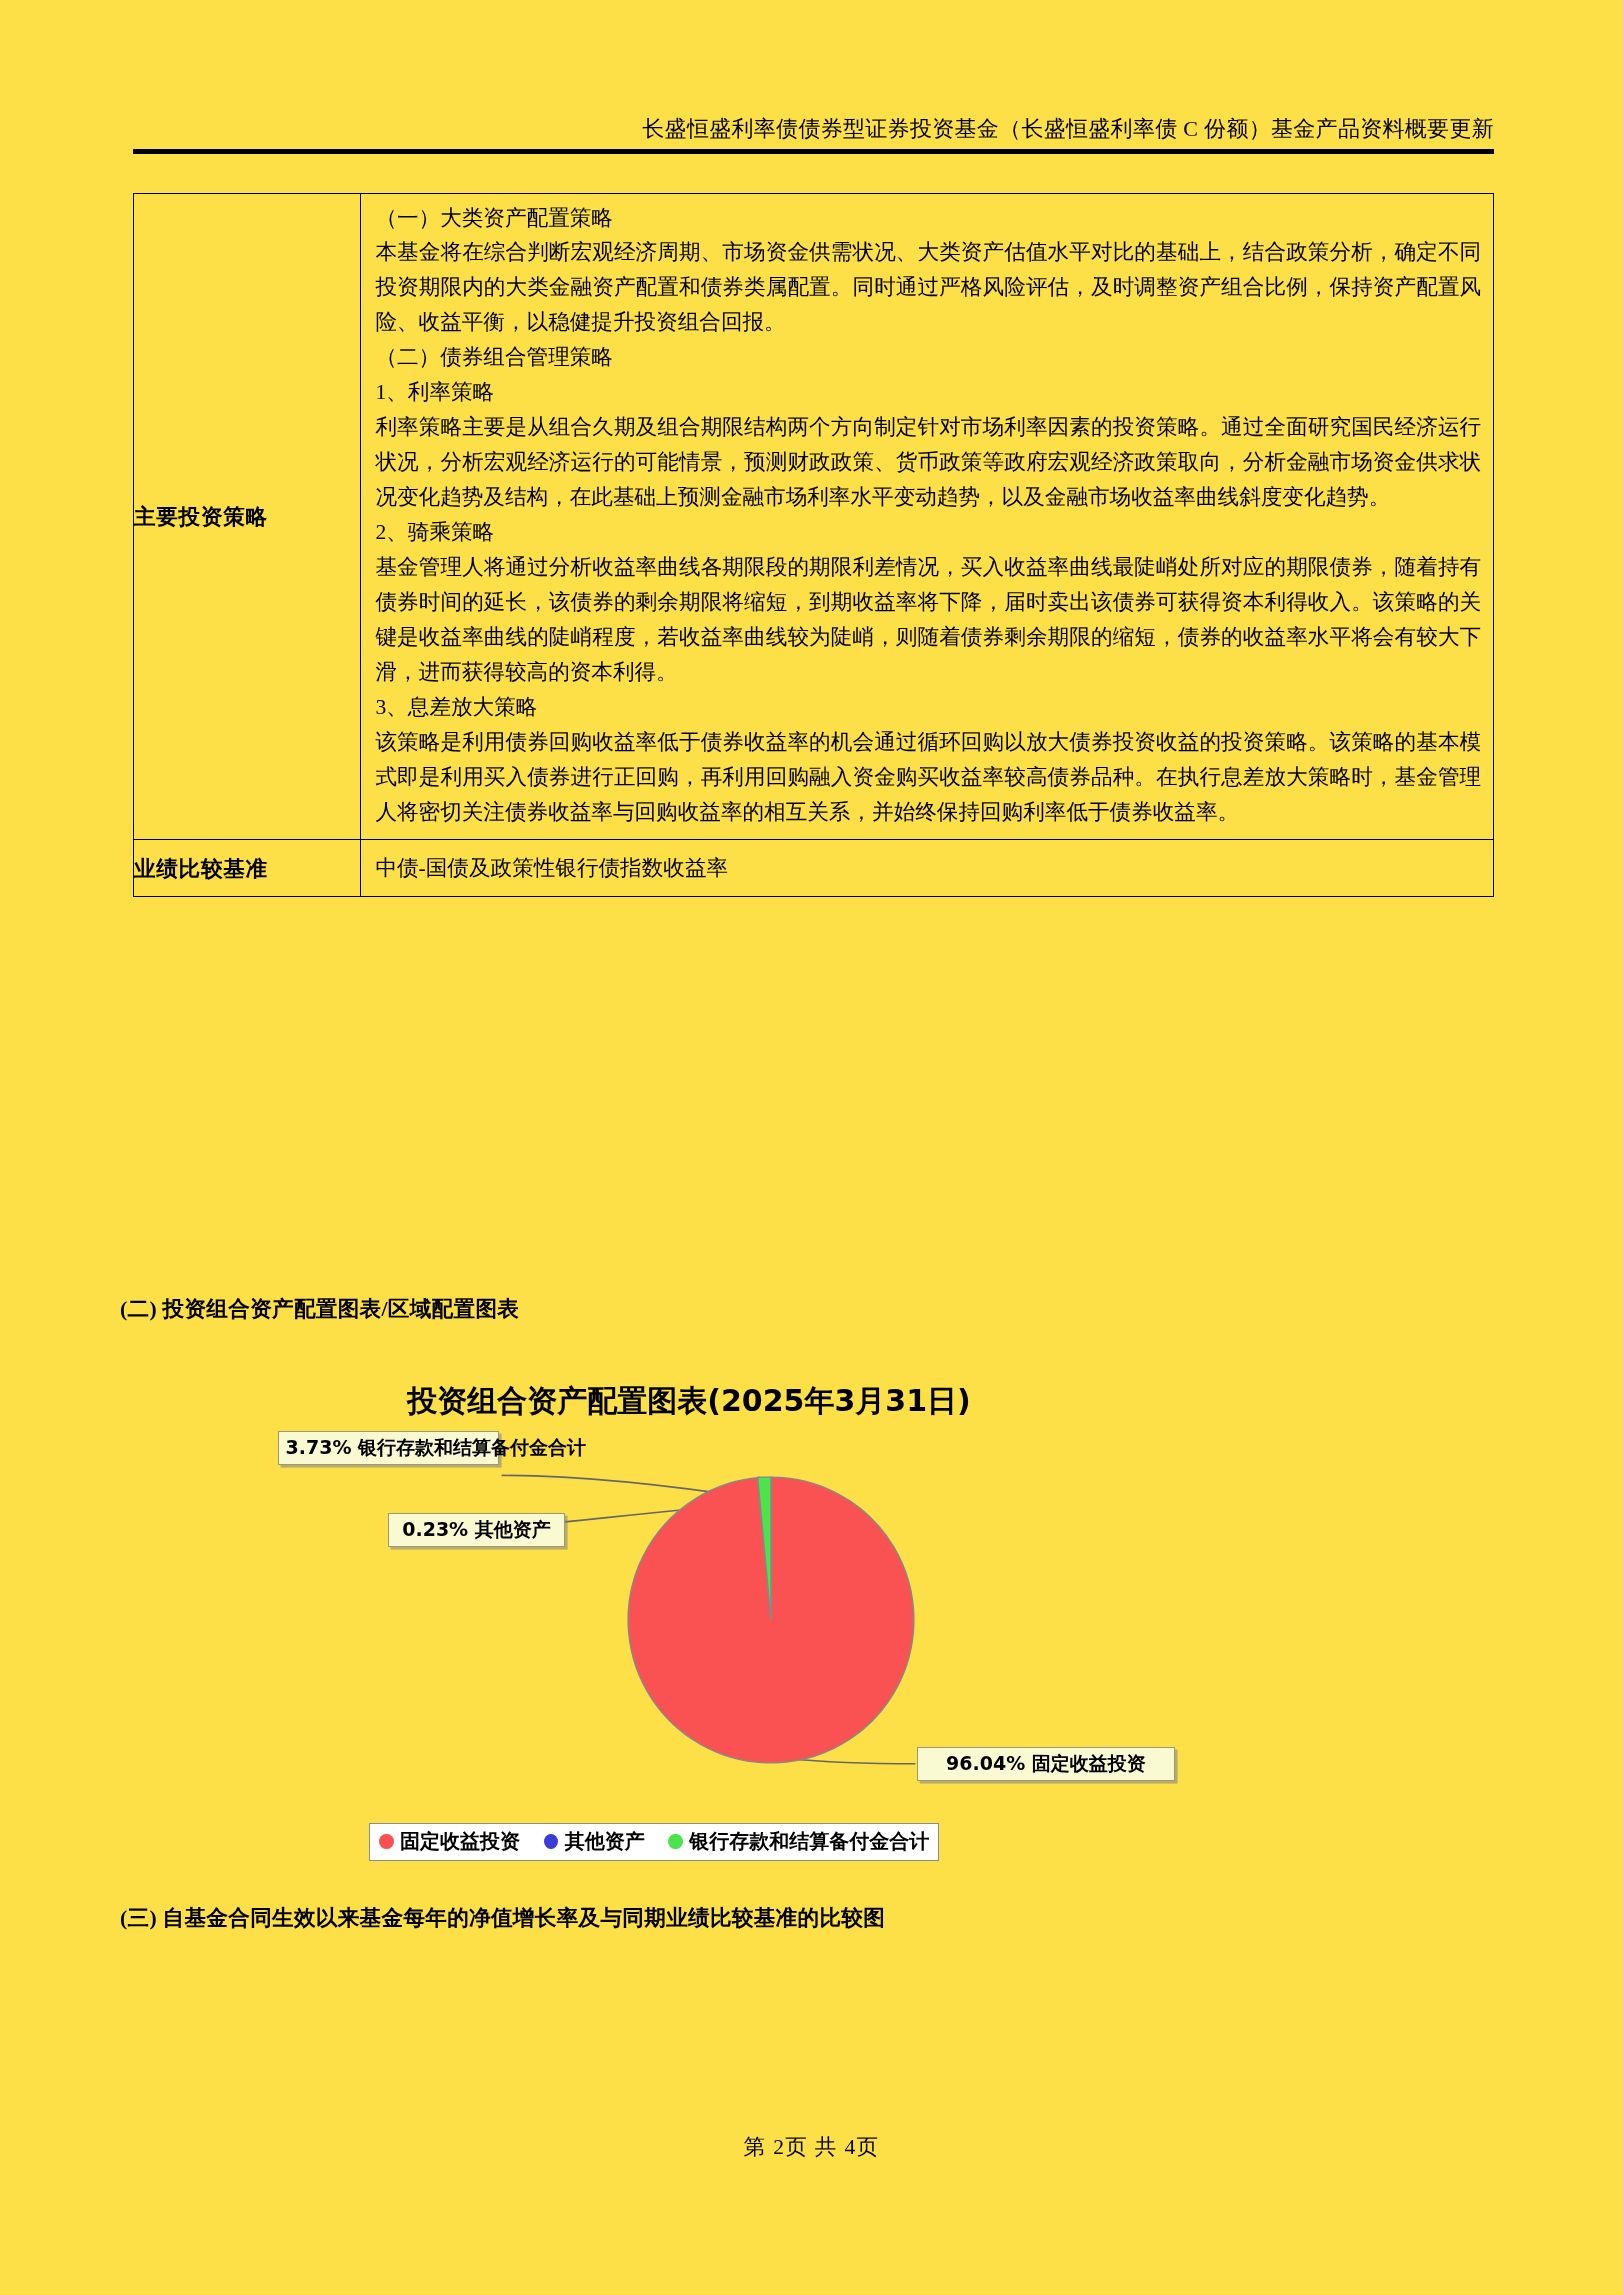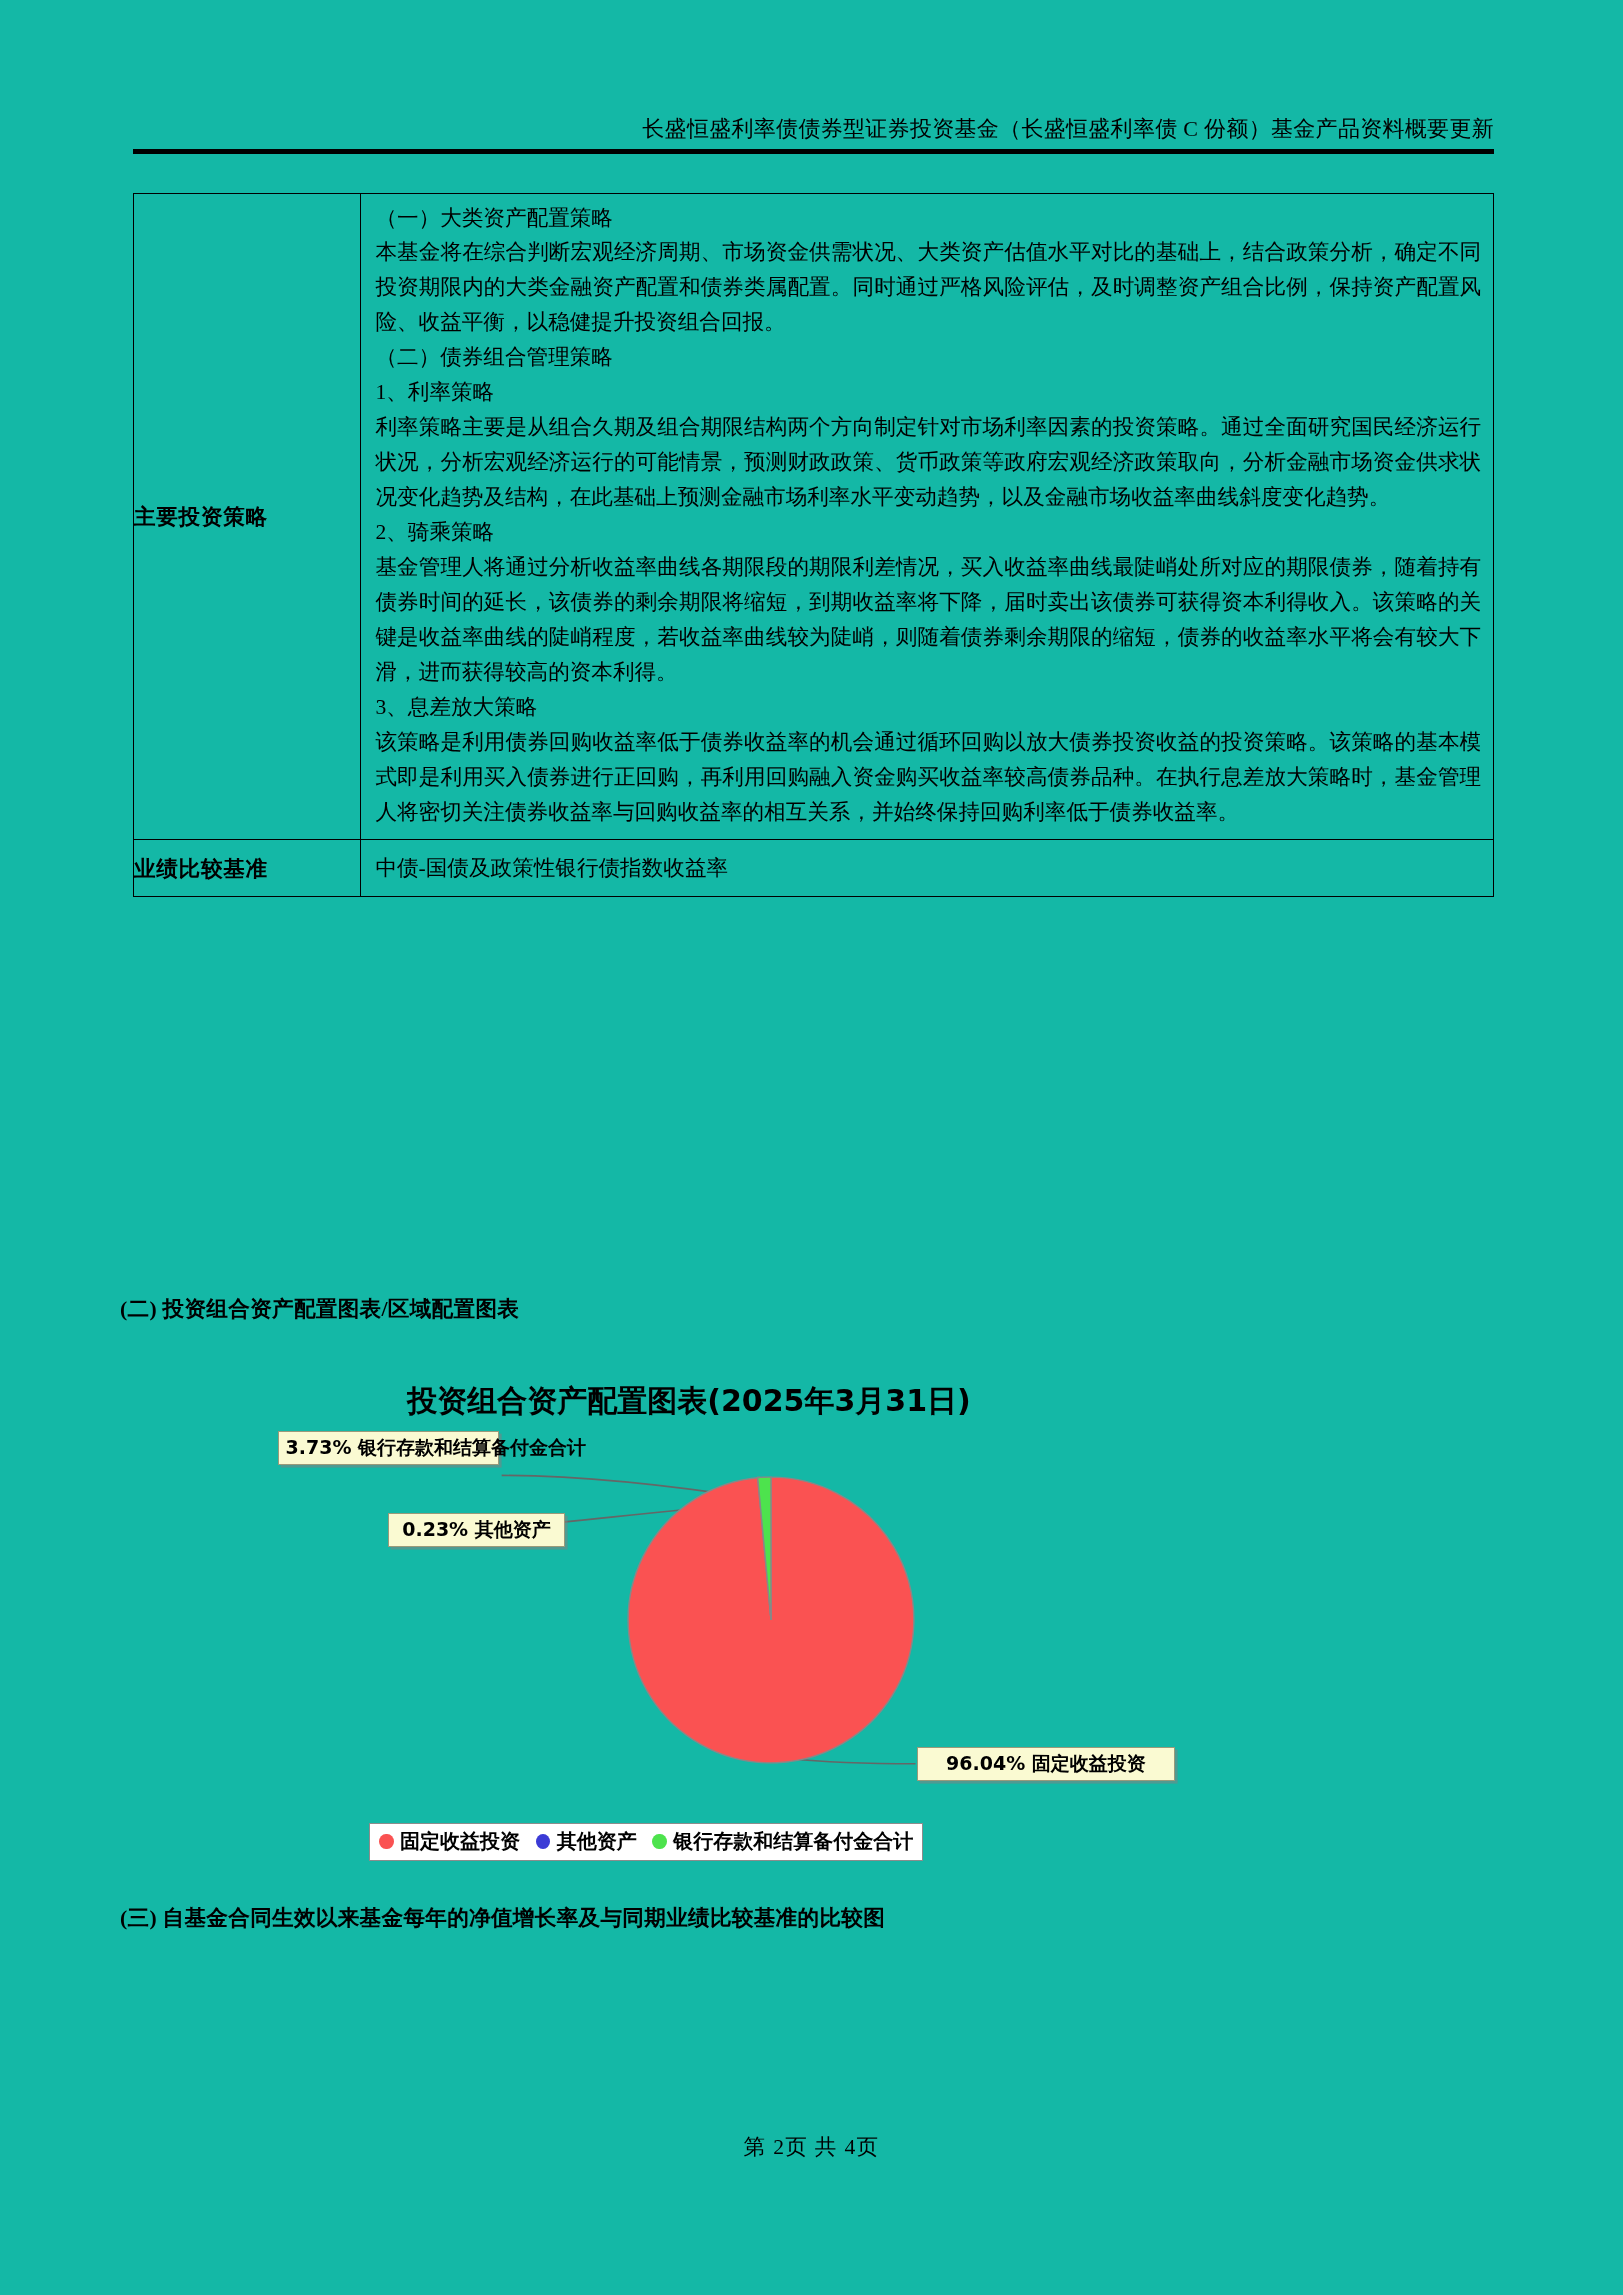--- a/index.html
+++ b/index.html
@@ -8,21 +8,21 @@
     background: #ffffff;
   }
   body {
     font-family: "Liberation Serif", "DejaVu Serif", serif;
     color: #000000;
   }
   .page {
     position: relative;
     width: 1623px;
     height: 2295px;
-    background: #14b8a6;
+    background: #fde047;
     box-sizing: border-box;
     overflow: hidden;
   }
 
   
   .header {
     position: absolute;
     left: 133px;
     top: 116px;
     width: 1361px;
@@ -162,21 +162,21 @@
     top: 462px;
     border: 1.3px solid #8c8c8c;
     background: #ffffff;
     padding: 3.9px 9.2px 5.2px 9.2px;
     font-family: "DejaVu Sans", "Liberation Sans", sans-serif;
     font-size: 20px;
     font-weight: bold;
     white-space: nowrap;
     display: flex;
     align-items: center;
-    gap: 0px;
+    gap: 8px;
   }
   .legend-item {
     display: flex;
     align-items: center;
     margin-right: 15.7px;
   }
   .legend-item:last-child { margin-right: 0; }
   .legend-dot {
     width: 14.4px;
     height: 15.7px;

